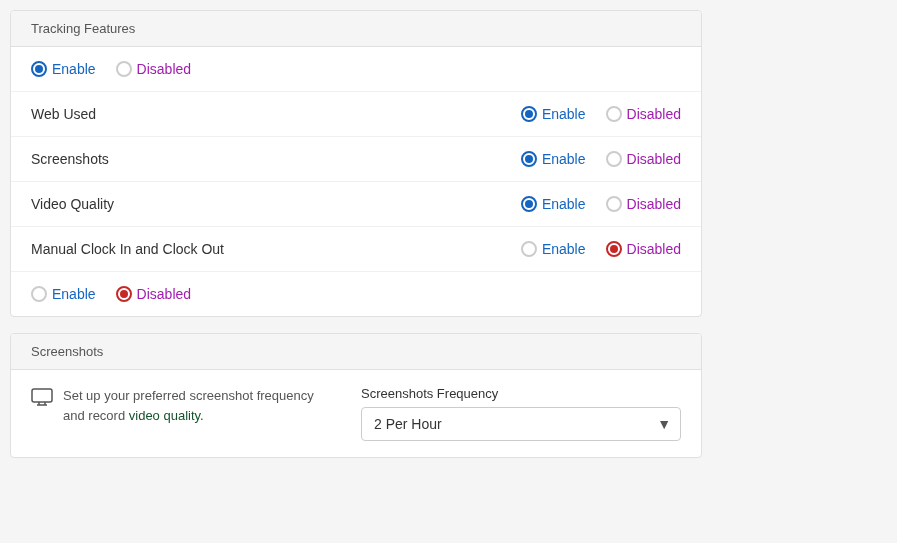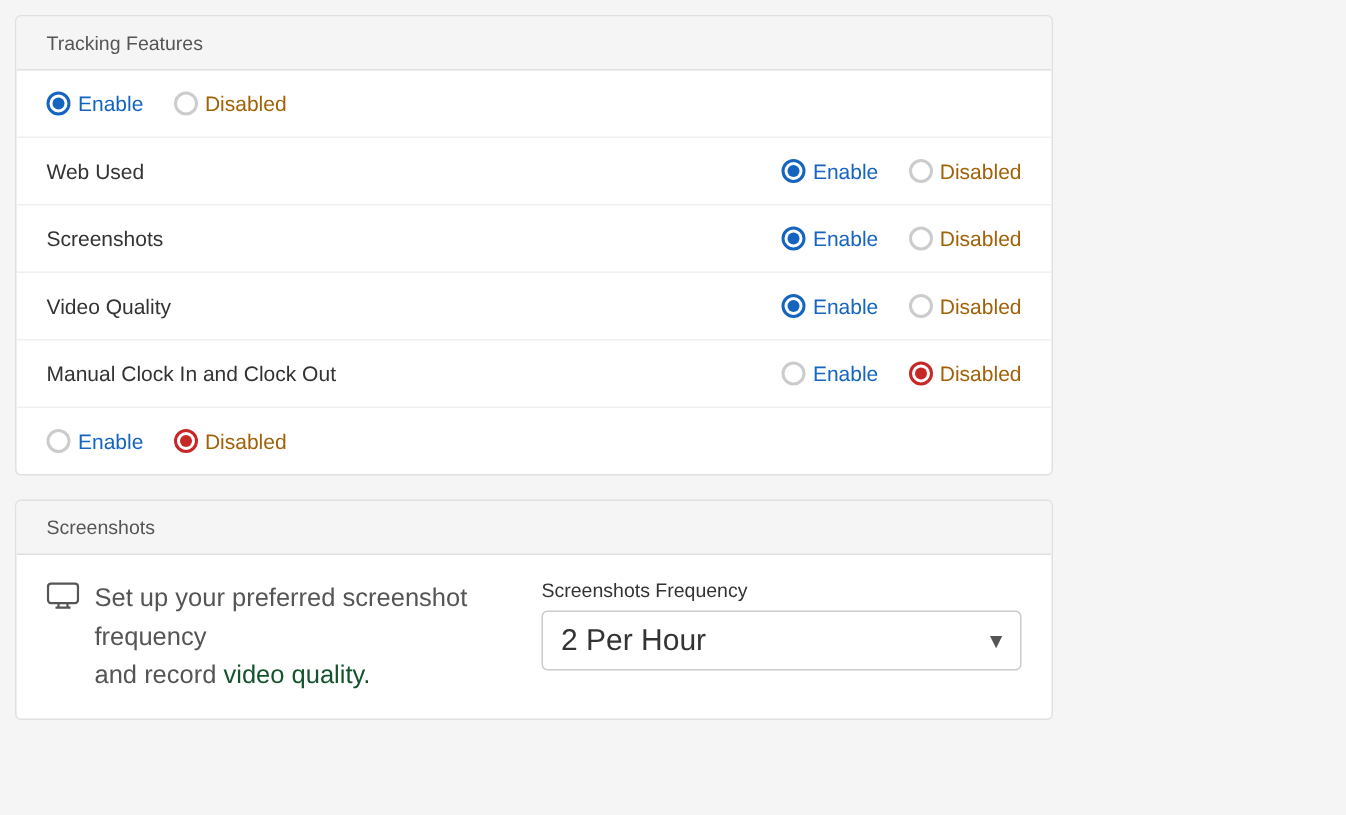--- a/index.html
+++ b/index.html
@@ -83,42 +83,42 @@
       width: 8px;
       height: 8px;
       border-radius: 50%;
       background: #c62828;
     }
     .radio-label-enable {
       color: #1565c0;
       font-size: 14px;
     }
     .radio-label-disable {
-      color: #a16207;
+      color: #a21caf;
       font-size: 14px;
     }
     
     .screenshots-bottom {
       display: flex;
       align-items: flex-start;
       padding: 16px 20px;
       gap: 30px;
     }
     .screenshots-desc {
       display: flex;
       align-items: flex-start;
       gap: 10px;
       flex: 0 0 300px;
     }
     .monitor-icon {
       flex-shrink: 0;
       margin-top: 2px;
     }
     .desc-text {
-      font-size: 17px;
+      font-size: 13px;
       color: #555;
       line-height: 1.5;
     }
     .freq-section {
       flex: 1;
     }
     .freq-label {
       font-size: 13px;
       color: #333;
       margin-bottom: 6px;
@@ -126,21 +126,21 @@
     .freq-select-wrapper {
       position: relative;
       display: inline-block;
       width: 320px;
     }
     .freq-select {
       width: 100%;
       padding: 8px 30px 8px 12px;
       border: 1px solid #ccc;
       border-radius: 4px;
-      font-size: 20px;
+      font-size: 14px;
       color: #333;
       appearance: none;
       background: #fff;
       cursor: pointer;
     }
     .select-arrow {
       position: absolute;
       right: 10px;
       top: 50%;
       transform: translateY(-50%);

